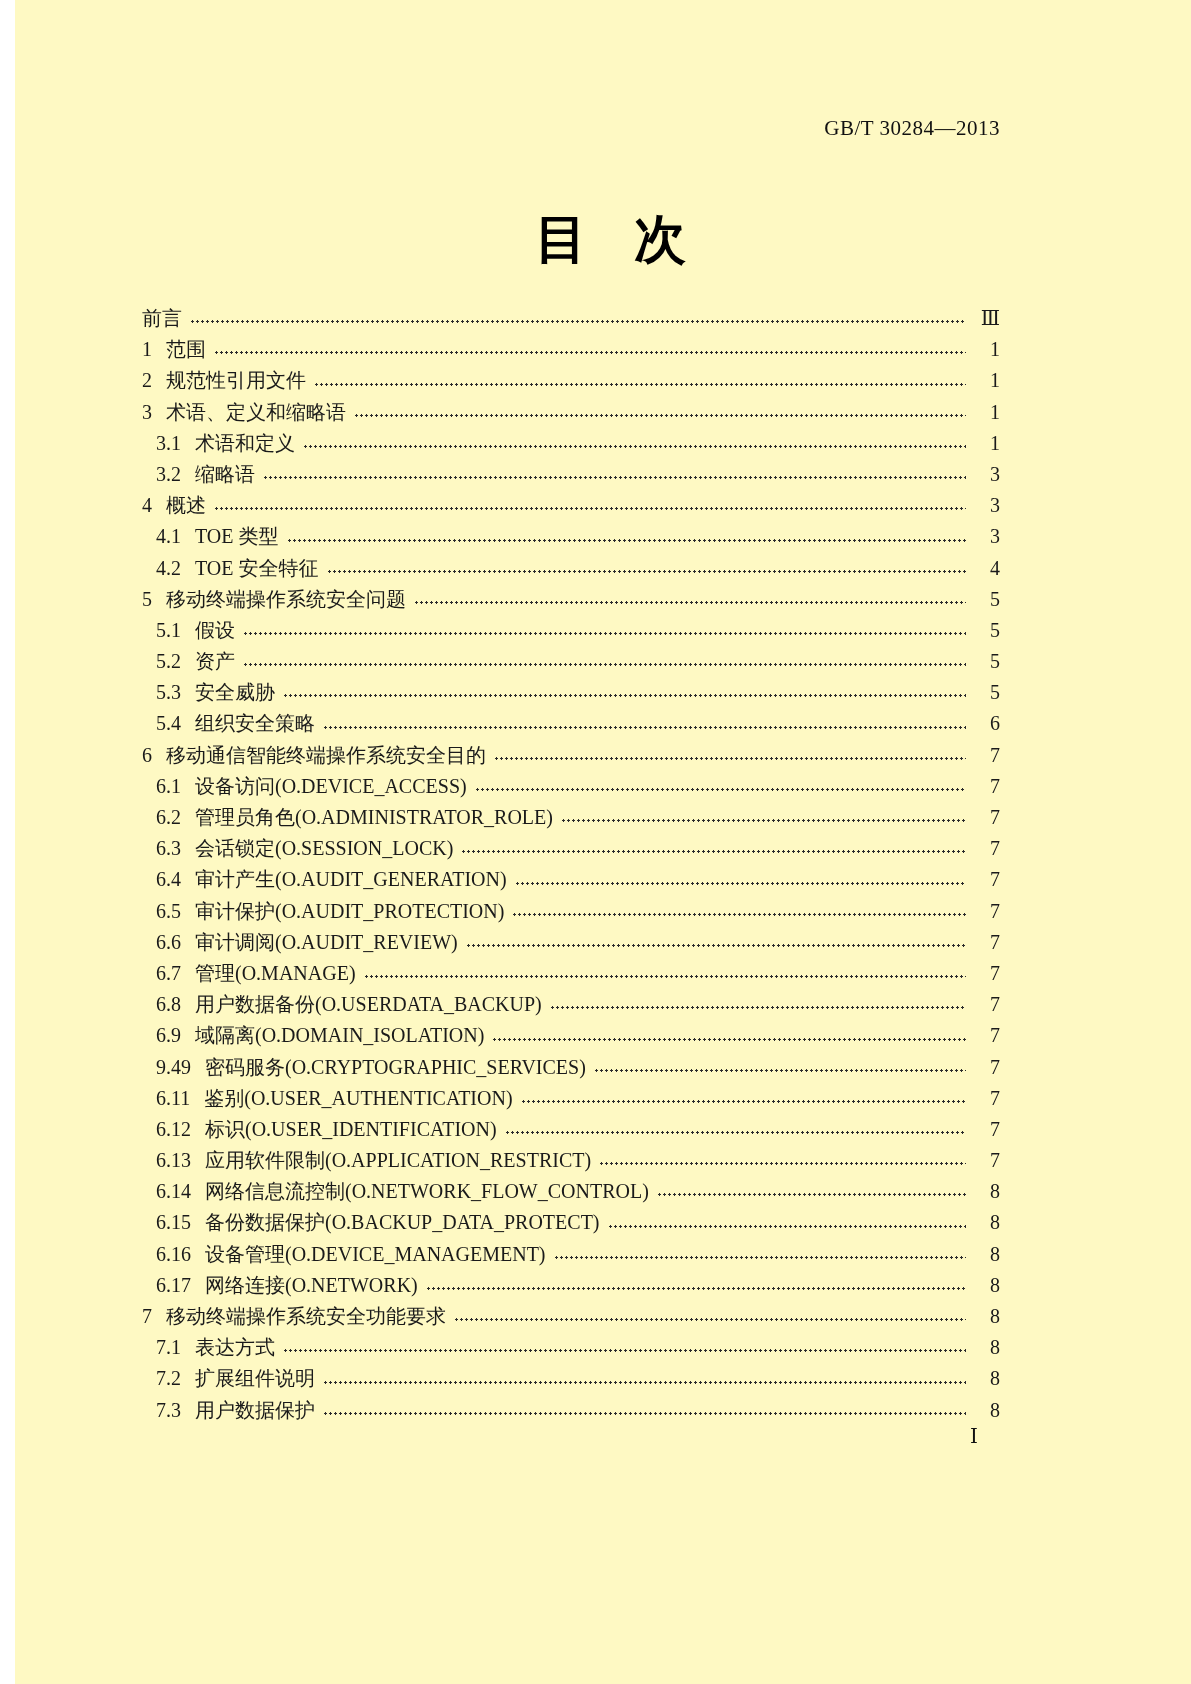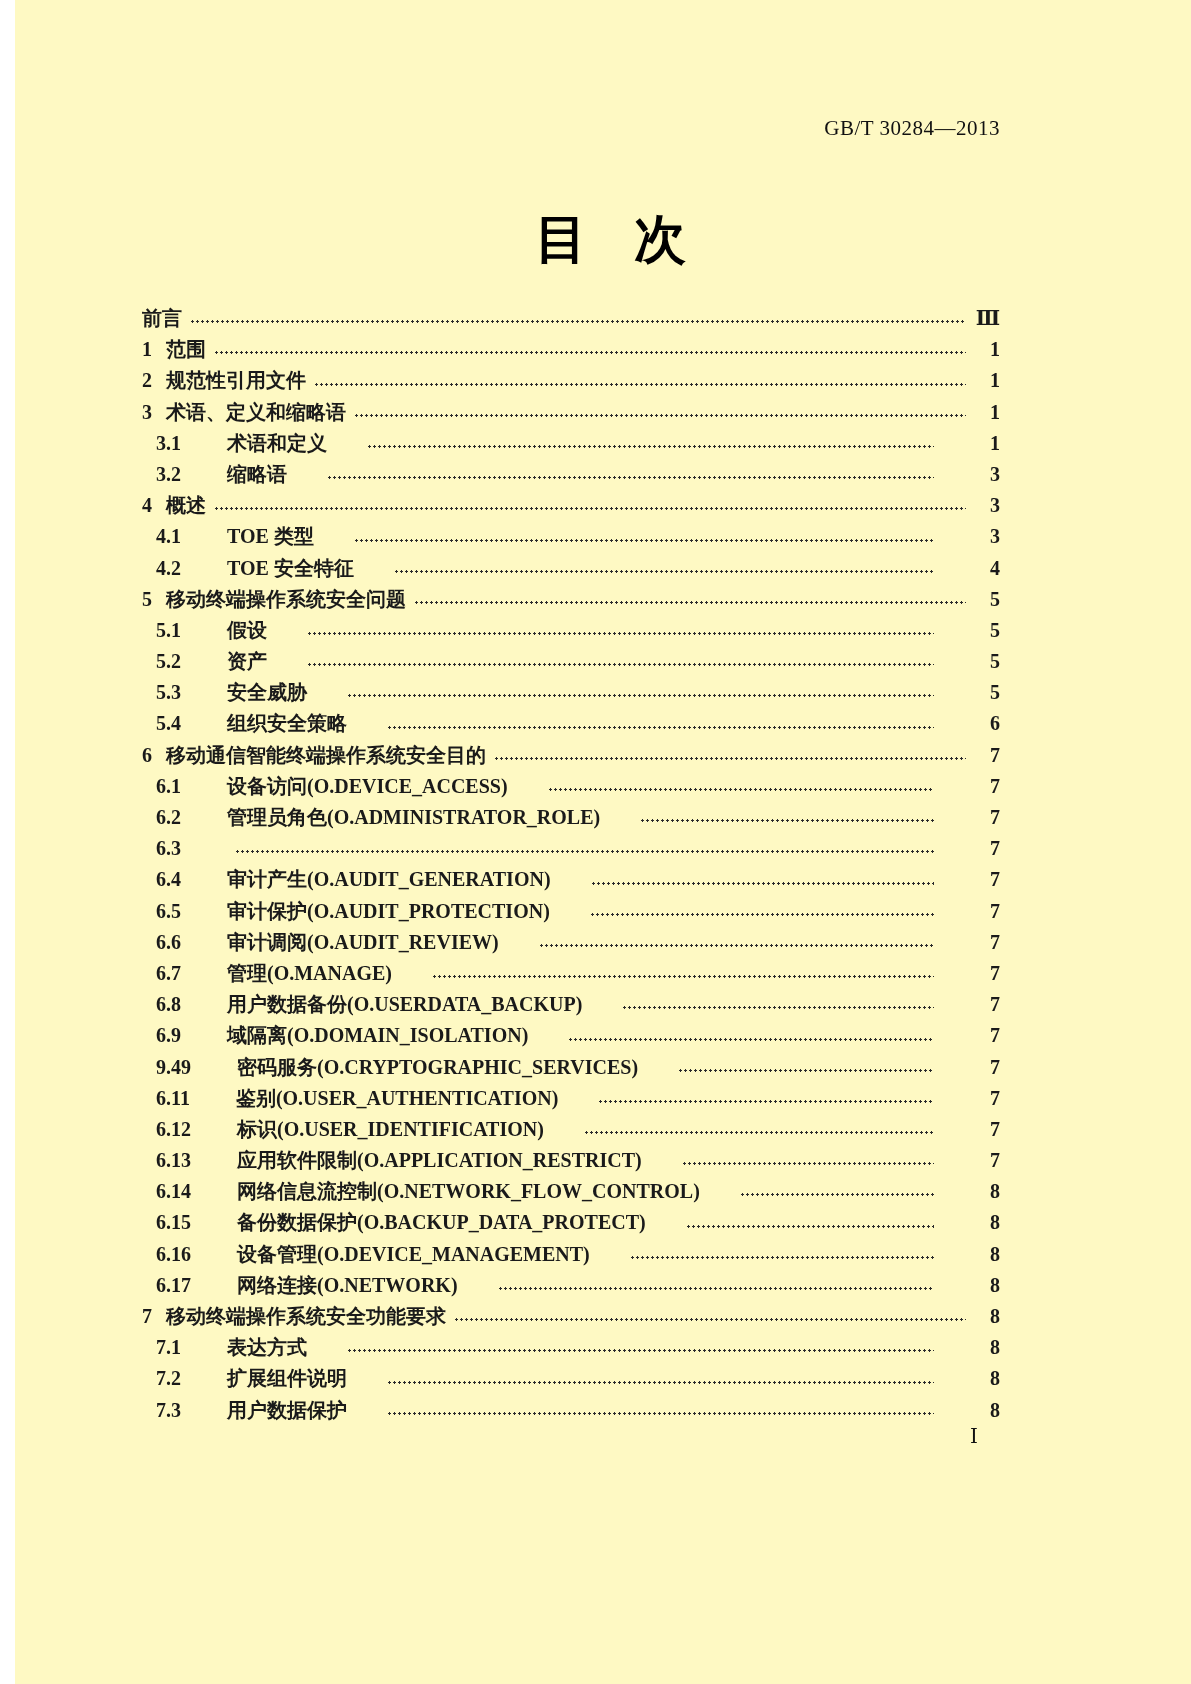--- a/index.html
+++ b/index.html
@@ -35,31 +35,30 @@
     font-size: 52px;
     font-weight: bold;
     word-spacing: 34px;
     color: #000;
   }
   .toc {
     position: absolute;
     top: 303px;
     left: 127px;
     right: 206px;
-    font-weight: bold;
   }
   .toc-row {
     display: flex;
     align-items: baseline;
     height: 31.2px;
     font-size: 20px;
     line-height: 31.2px;
     white-space: nowrap;
   }
-  .toc-row.level-1 { padding-left: 14px; gap: 32px; }
+  .toc-row.level-1 { padding-left: 14px; }
   .toc-num { margin-right: 14px; }
   .toc-leader {
     flex: 1;
     align-self: stretch;
     margin: 0 8px;
     background-image: radial-gradient(circle, #2a2a2a 1.15px, transparent 1.35px);
     background-size: 5px 5px;
     background-repeat: repeat-x;
     background-position: 0 62%;
   }
@@ -183,20 +182,21 @@
         <span class="toc-page">7</span>
       </div>
       <div class="toc-row level-1">
         <span class="toc-num">6.2</span>
         <span class="toc-label">管理员角色(O.ADMINISTRATOR_ROLE)</span>
         <span class="toc-leader"></span>
         <span class="toc-page">7</span>
       </div>
       <div class="toc-row level-1">
         <span class="toc-num">6.3</span>
+        <span class="toc-label">会话锁定(O.SESSION_LOCK)</span>
         <span class="toc-leader"></span>
         <span class="toc-page">7</span>
       </div>
       <div class="toc-row level-1">
         <span class="toc-num">6.4</span>
         <span class="toc-label">审计产生(O.AUDIT_GENERATION)</span>
         <span class="toc-leader"></span>
         <span class="toc-page">7</span>
       </div>
       <div class="toc-row level-1">

